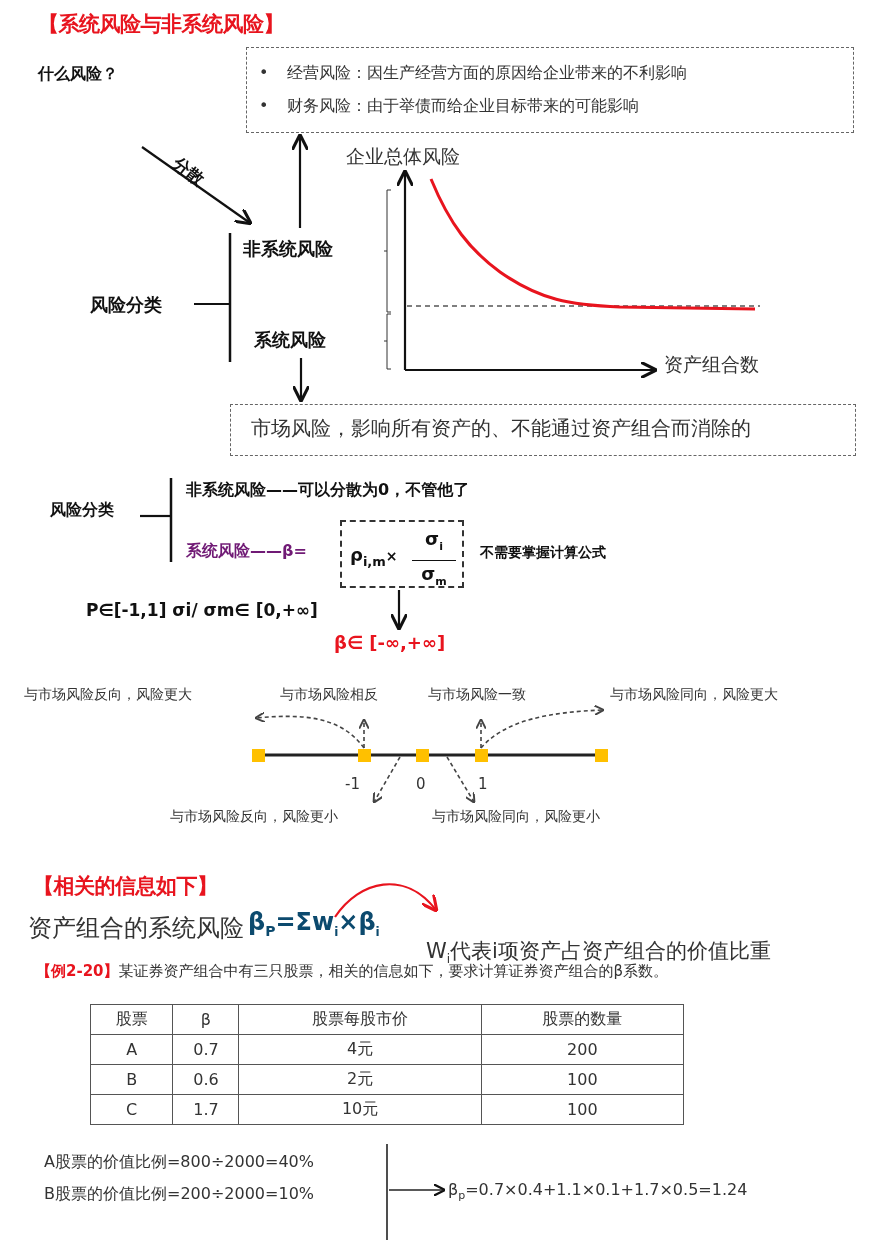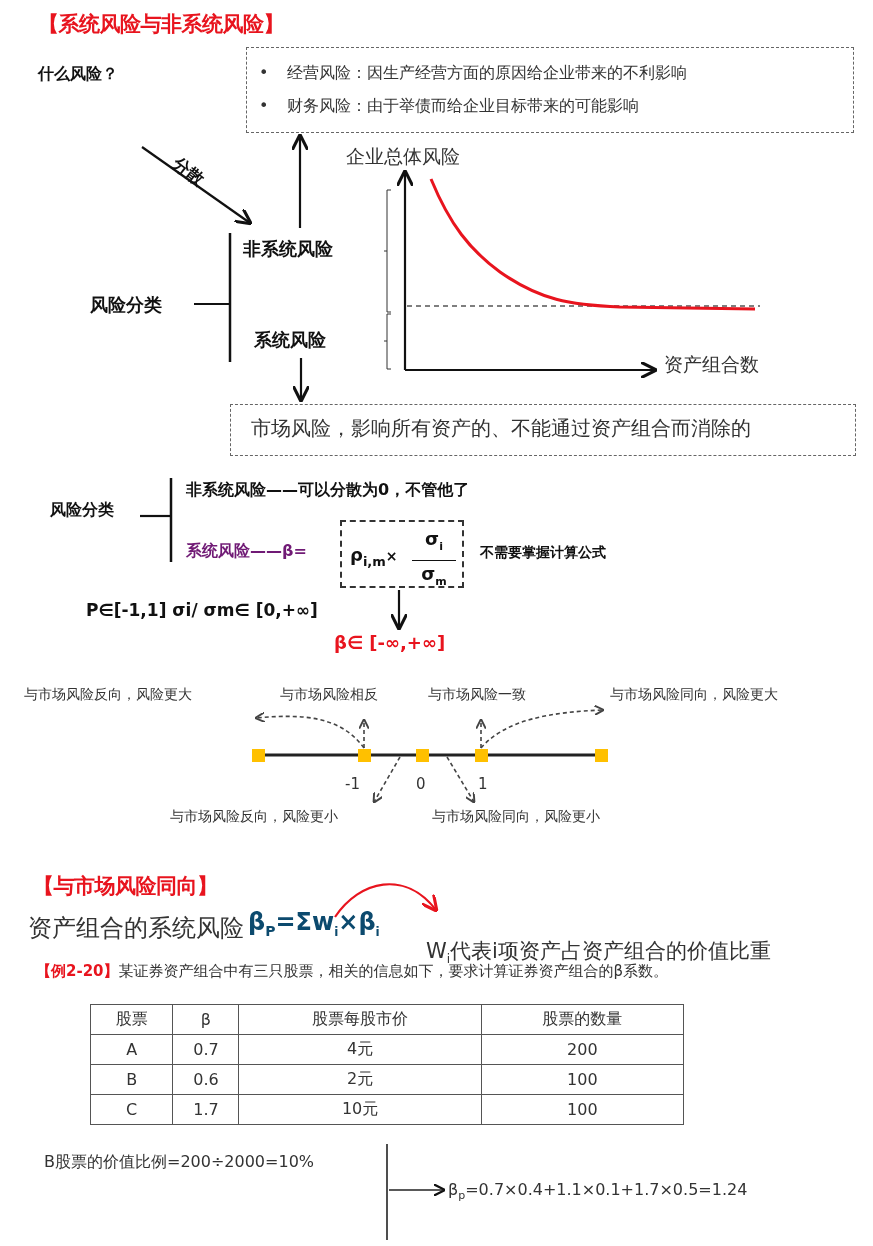--- a/index.html
+++ b/index.html
@@ -145,21 +145,21 @@
   <g stroke="#444" stroke-width="1.6" stroke-dasharray="4,3" fill="none">
     <path d="M364,748 C340,715 300,714 256,718" marker-end="url(#arrG)"></path>
     <line x1="364" y1="748" x2="364" y2="720" marker-end="url(#arrG)"></line>
     <line x1="481" y1="748" x2="481" y2="720" marker-end="url(#arrG)"></line>
     <path d="M481,748 C505,720 550,712 603,710" marker-end="url(#arrG)"></path>
     <line x1="400" y1="757" x2="374" y2="802" marker-end="url(#arrG)"></line>
     <line x1="447" y1="757" x2="474" y2="802" marker-end="url(#arrG)"></line>
   </g>
 </svg>
 
-<div class="abs title-red" style="left:33px;top:872px;">【与市场风险同向】</div>
+<div class="abs title-red" style="left:33px;top:872px;">【相关的信息如下】</div>
 <div class="abs" style="left:28px;top:912px;font-size:24px;color:#333;">资产组合的系统风险</div>
 <div class="abs bold" style="left:248px;top:908px;font-size:24px;color:#0c4a6e;text-align:right;">β<sub style="font-size:14px;">P</sub>=Σw<sub style="font-size:12px;">i</sub>×β<sub style="font-size:12px;">i</sub></div>
 <div class="abs" style="left:426px;top:937px;font-size:21px;color:#333;"><span>W</span><sub style="font-size:12px;">i</sub><span>代表i项资产占资产组合的价值比重</span></div>
 <svg width="873" height="930">
   <path d="M335,917 C360,880 405,870 436,910" fill="none" stroke="#e8141e" stroke-width="2.2" marker-end="url(#arrR)"></path>
 </svg>
 
 <div class="abs" style="left:36px;top:962px;font-size:15px;color:#333;"><span class="bold red">【例2-20】</span><span>某证券资产组合中有三只股票，相关的信息如下，要求计算证券资产组合的β系数。</span></div>
 
 <table class="stock">
@@ -185,19 +185,20 @@
   <tr>
     <td>C</td>
     <td>1.7</td>
     <td>10元</td>
     <td>100</td>
   </tr>
 </tbody>
   </table>
 
 <div class="abs calc" style="left:44px;top:1146px;line-height:32px;">
+  <div>A股票的价值比例=800÷2000=40%</div>
   <div>B股票的价值比例=200÷2000=10%</div>
 </div>
 <div class="abs calc" style="left:448px;top:1180px;"><span>β</span><sub style="font-size:11px;">p</sub><span>=0.7×0.4+1.1×0.1+1.7×0.5=1.24</span></div>
 <svg width="873" height="1246">
   <line x1="387" y1="1144" x2="387" y2="1240" stroke="#222" stroke-width="1.6"></line>
   <line x1="389" y1="1190" x2="444" y2="1190" stroke="#222" stroke-width="1.6" marker-end="url(#arr)"></line>
 </svg>
 
 </body></html>

